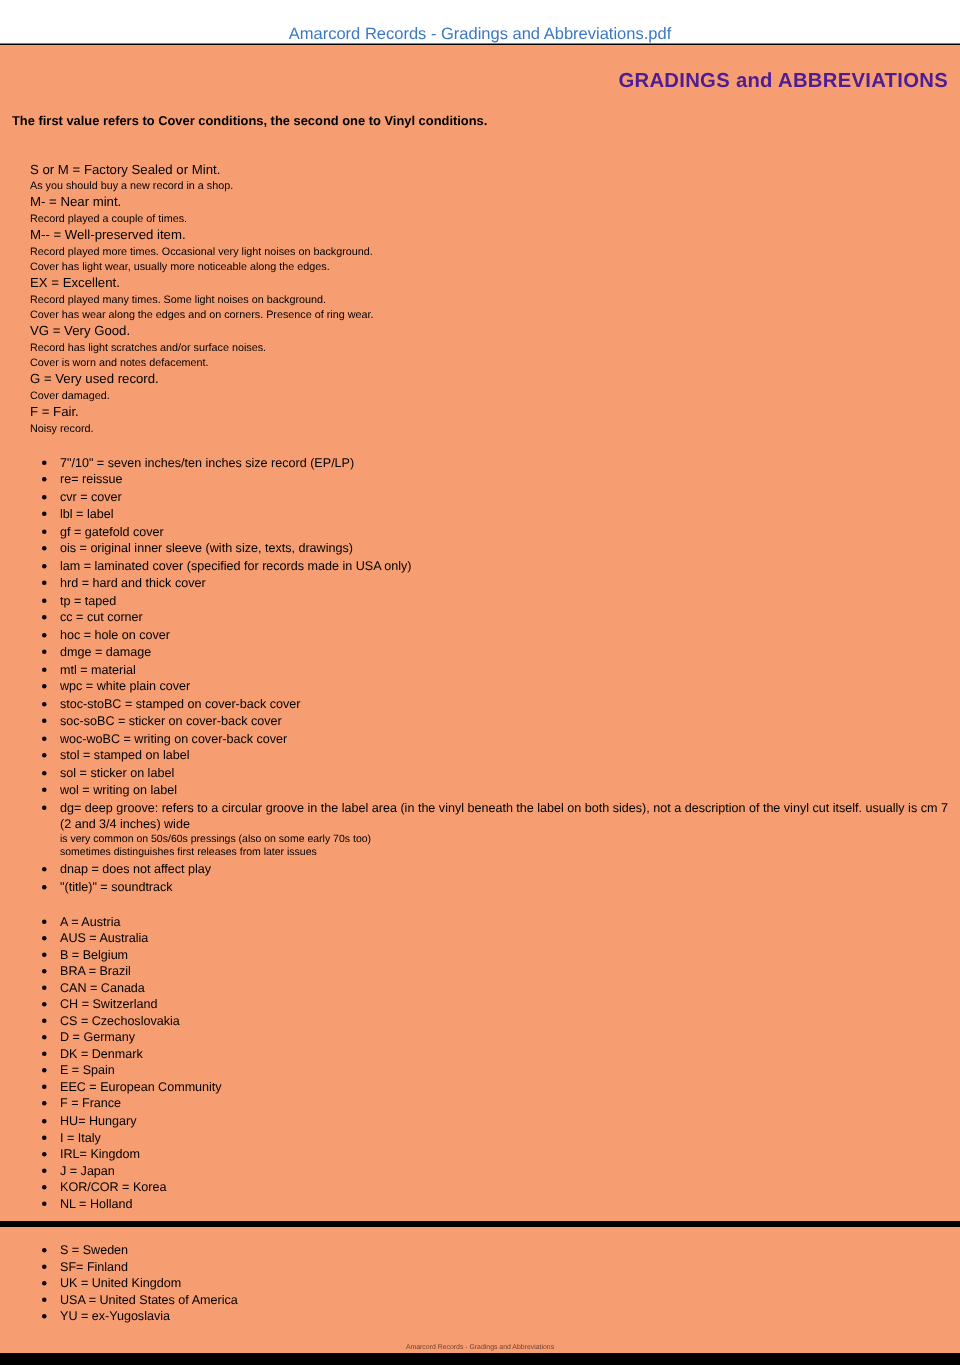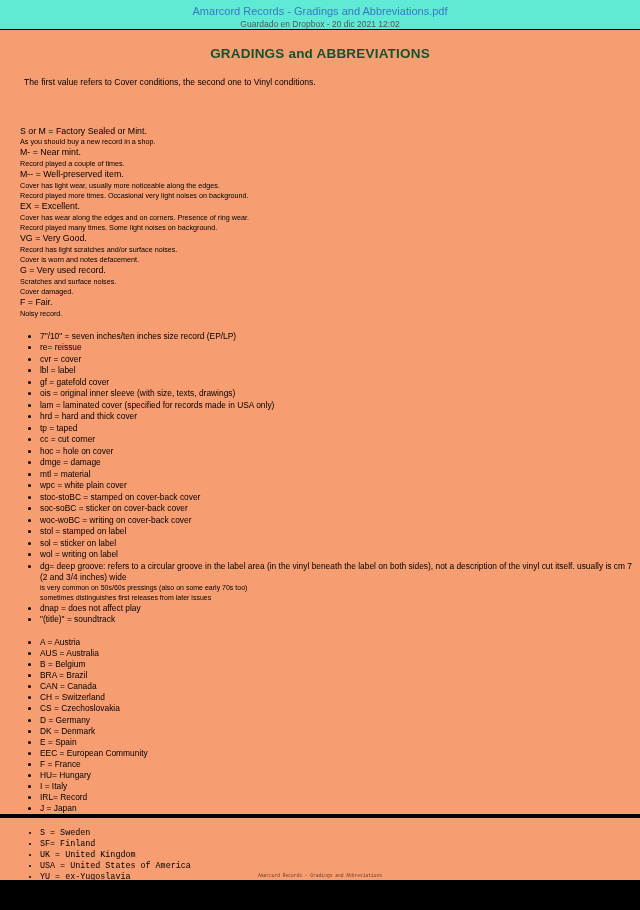--- a/index.html
+++ b/index.html
@@ -14,23 +14,23 @@
     overflow: hidden;
   }
   .page {
     position: relative;
     width: 640px;
     height: 910px;
     background: #000;
   }
   
   .header {
-    background: #5eead4;
+    background: #ffffff;
     height: 30px;
-    padding-top: 4px;
+    padding-top: 16px;
     box-sizing: border-box;
     text-align: center;
     border-bottom: 1px solid #000;
   }
   .doc-title {
     color: #3b78c3;
     font-size: 11px;
     line-height: 14px;
     display: block;
     text-decoration: none;
@@ -44,32 +44,33 @@
   
   .doc {
     background: #f79d72;
     padding: 8px 8px 0 8px;
     box-sizing: border-box;
     height: 784px;
     overflow: hidden;
     position: relative;
   }
   .doc-heading {
-    text-align: center;
+    text-align: right;
     font-weight: bold;
     font-size: 13.5px;
     letter-spacing: 0.2px;
     margin: 8px 0 14px 0;
-    color: #14532d;
+    color: #4c1d95;
   }
   .intro p {
-    margin: 16px;
+    margin: 0;
     font-size: 8.6px;
     line-height: 11.6px;
     color: #000;
+    font-weight: bold;
   }
   .spacer-sm { height: 9px; }
   .grade-list { margin: 12px; }
   .grade-main {
     font-size: 8.8px;
     line-height: 11.6px;
     margin: 0;
     color: #000;
   }
   .grade-note {
@@ -106,24 +107,23 @@
   }
   
   .page-gap {
     height: 4px;
     background: #000;
   }
   .doc2 {
     background: #f79d72;
     padding: 10px 8px 0 8px;
     box-sizing: border-box;
-    height: 62px;
+    height: 84px;
     overflow: hidden;
     position: relative;
-    font-family: Liberation Mono, monospace;
   }
   ul.countries2 {
     margin: 0;
     padding-left: 32px;
     list-style-type: disc;
   }
   ul.countries2 li {
     font-size: 8.4px;
     line-height: 11.05px;
     color: #000;
@@ -162,33 +162,32 @@
     <div class="spacer-sm"></div>
 
     <div class="grade-list">
       <p class="grade-main">S or M = Factory Sealed or Mint.</p>
       <p class="grade-note">As you should buy a new record in a shop.</p>
 
       <p class="grade-main">M- = Near mint.</p>
       <p class="grade-note">Record played a couple of times.</p>
 
       <p class="grade-main">M-- = Well-preserved item.</p>
+      <p class="grade-note">Record played more times. Occasional very light noises on background.</p>
       <p class="grade-note">Cover has light wear, usually more noticeable along the edges.</p>
-      <p class="grade-note">Record played more times. Occasional very light noises on background.</p>
 
       <p class="grade-main">EX = Excellent.</p>
+      <p class="grade-note">Record played many times. Some light noises on background.</p>
       <p class="grade-note">Cover has wear along the edges and on corners. Presence of ring wear.</p>
-      <p class="grade-note">Record played many times. Some light noises on background.</p>
 
       <p class="grade-main">VG = Very Good.</p>
       <p class="grade-note">Record has light scratches and/or surface noises.</p>
       <p class="grade-note">Cover is worn and notes defacement.</p>
 
       <p class="grade-main">G = Very used record.</p>
-      <p class="grade-note">Scratches and surface noises.</p>
       <p class="grade-note">Cover damaged.</p>
 
       <p class="grade-main">F = Fair.</p>
       <p class="grade-note">Noisy record.</p>
     </div>
 
     <ul class="bullets">
       <li><span>7"/10" = seven inches/ten inches size record (EP/LP)</span></li>
       <li><span>re= reissue</span></li>
       <li><span>cvr = cover</span></li>
@@ -226,21 +225,21 @@
       <li><span>CAN = Canada</span></li>
       <li><span>CH = Switzerland</span></li>
       <li><span>CS = Czechoslovakia</span></li>
       <li><span>D = Germany</span></li>
       <li><span>DK = Denmark</span></li>
       <li><span>E = Spain</span></li>
       <li><span>EEC = European Community</span></li>
       <li><span>F = France</span></li>
       <li><span>HU= Hungary</span></li>
       <li><span>I = Italy</span></li>
-      <li><span>IRL= Record</span></li>
+      <li><span>IRL= Kingdom</span></li>
       <li><span>J = Japan</span></li>
       <li><span>KOR/COR = Korea</span></li>
       <li><span>NL = Holland</span></li>
 
     </ul>
   </div>
 
   <div class="page-gap"></div>
 
   <div class="doc2">

